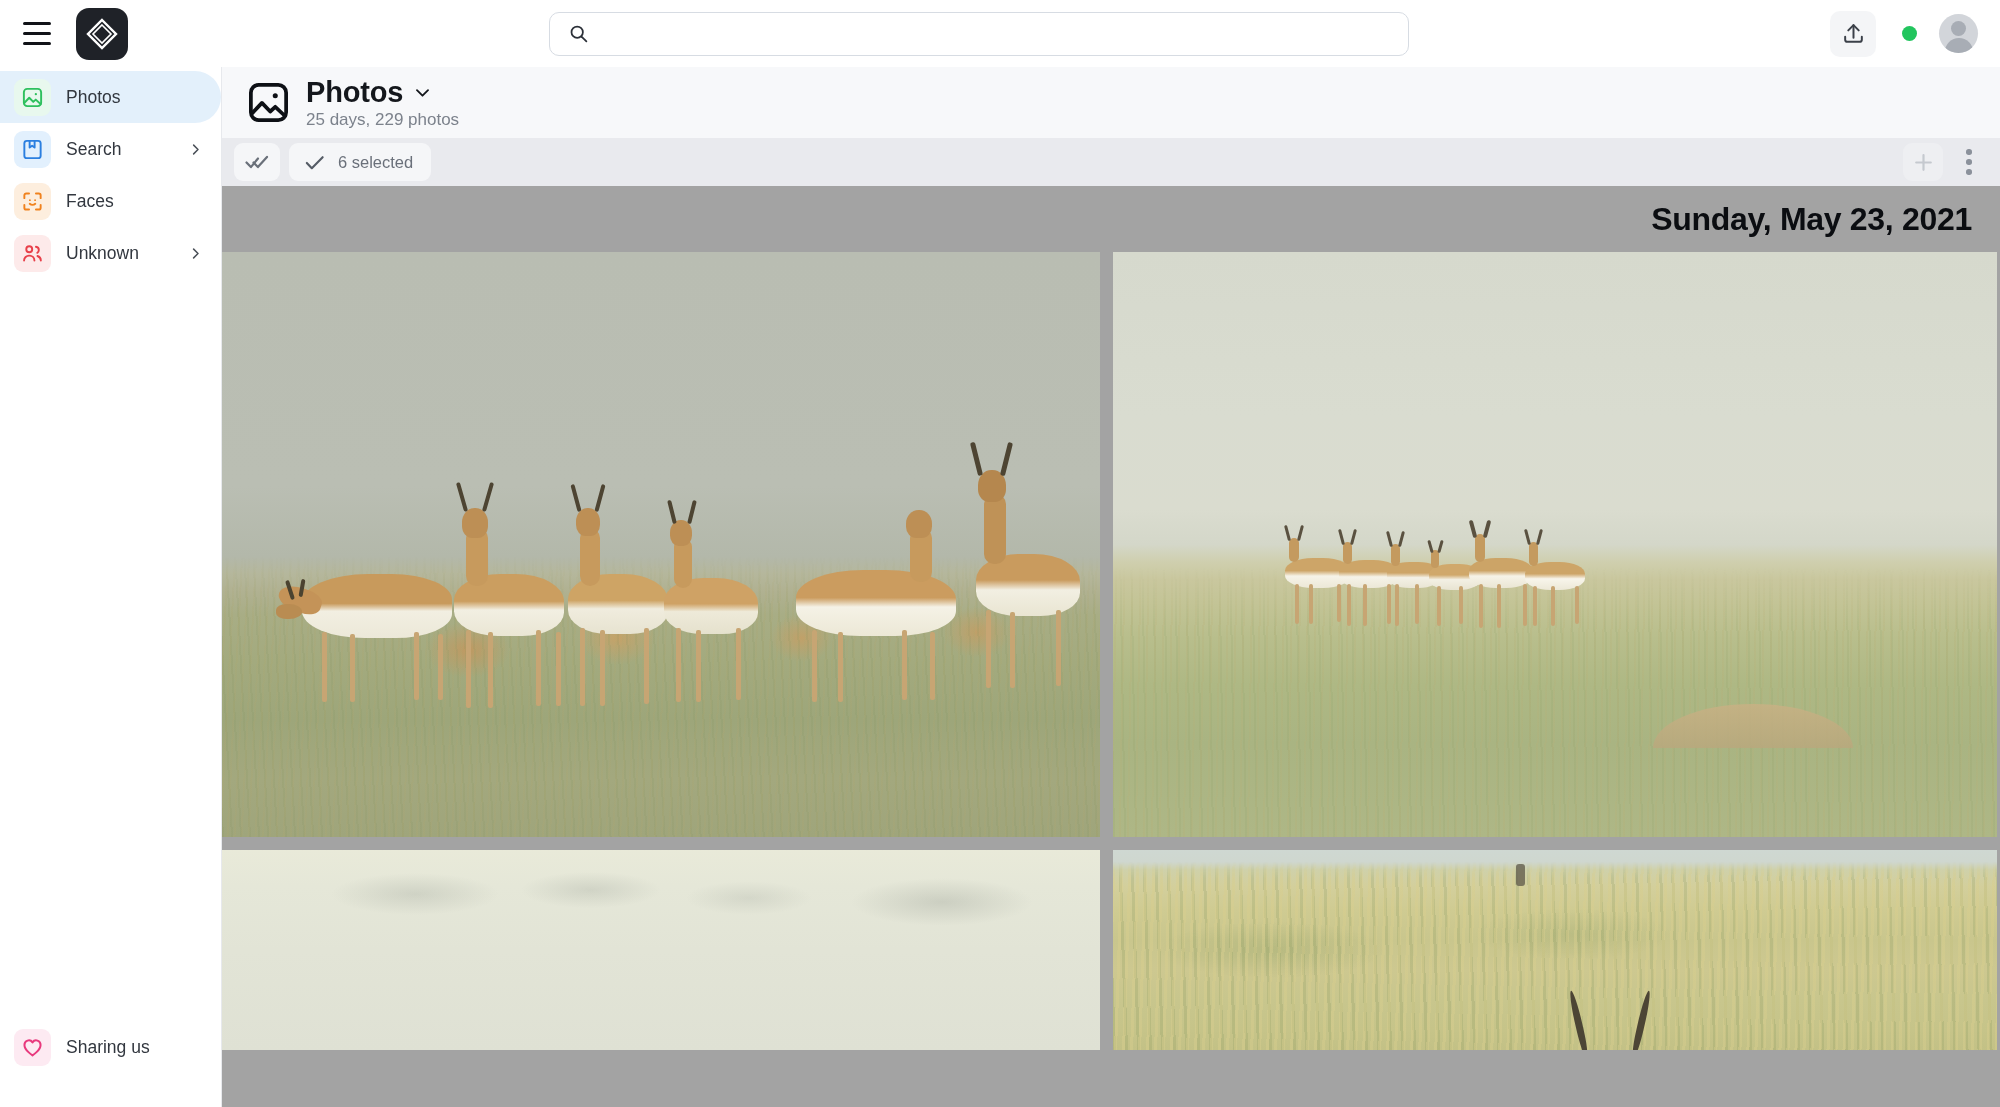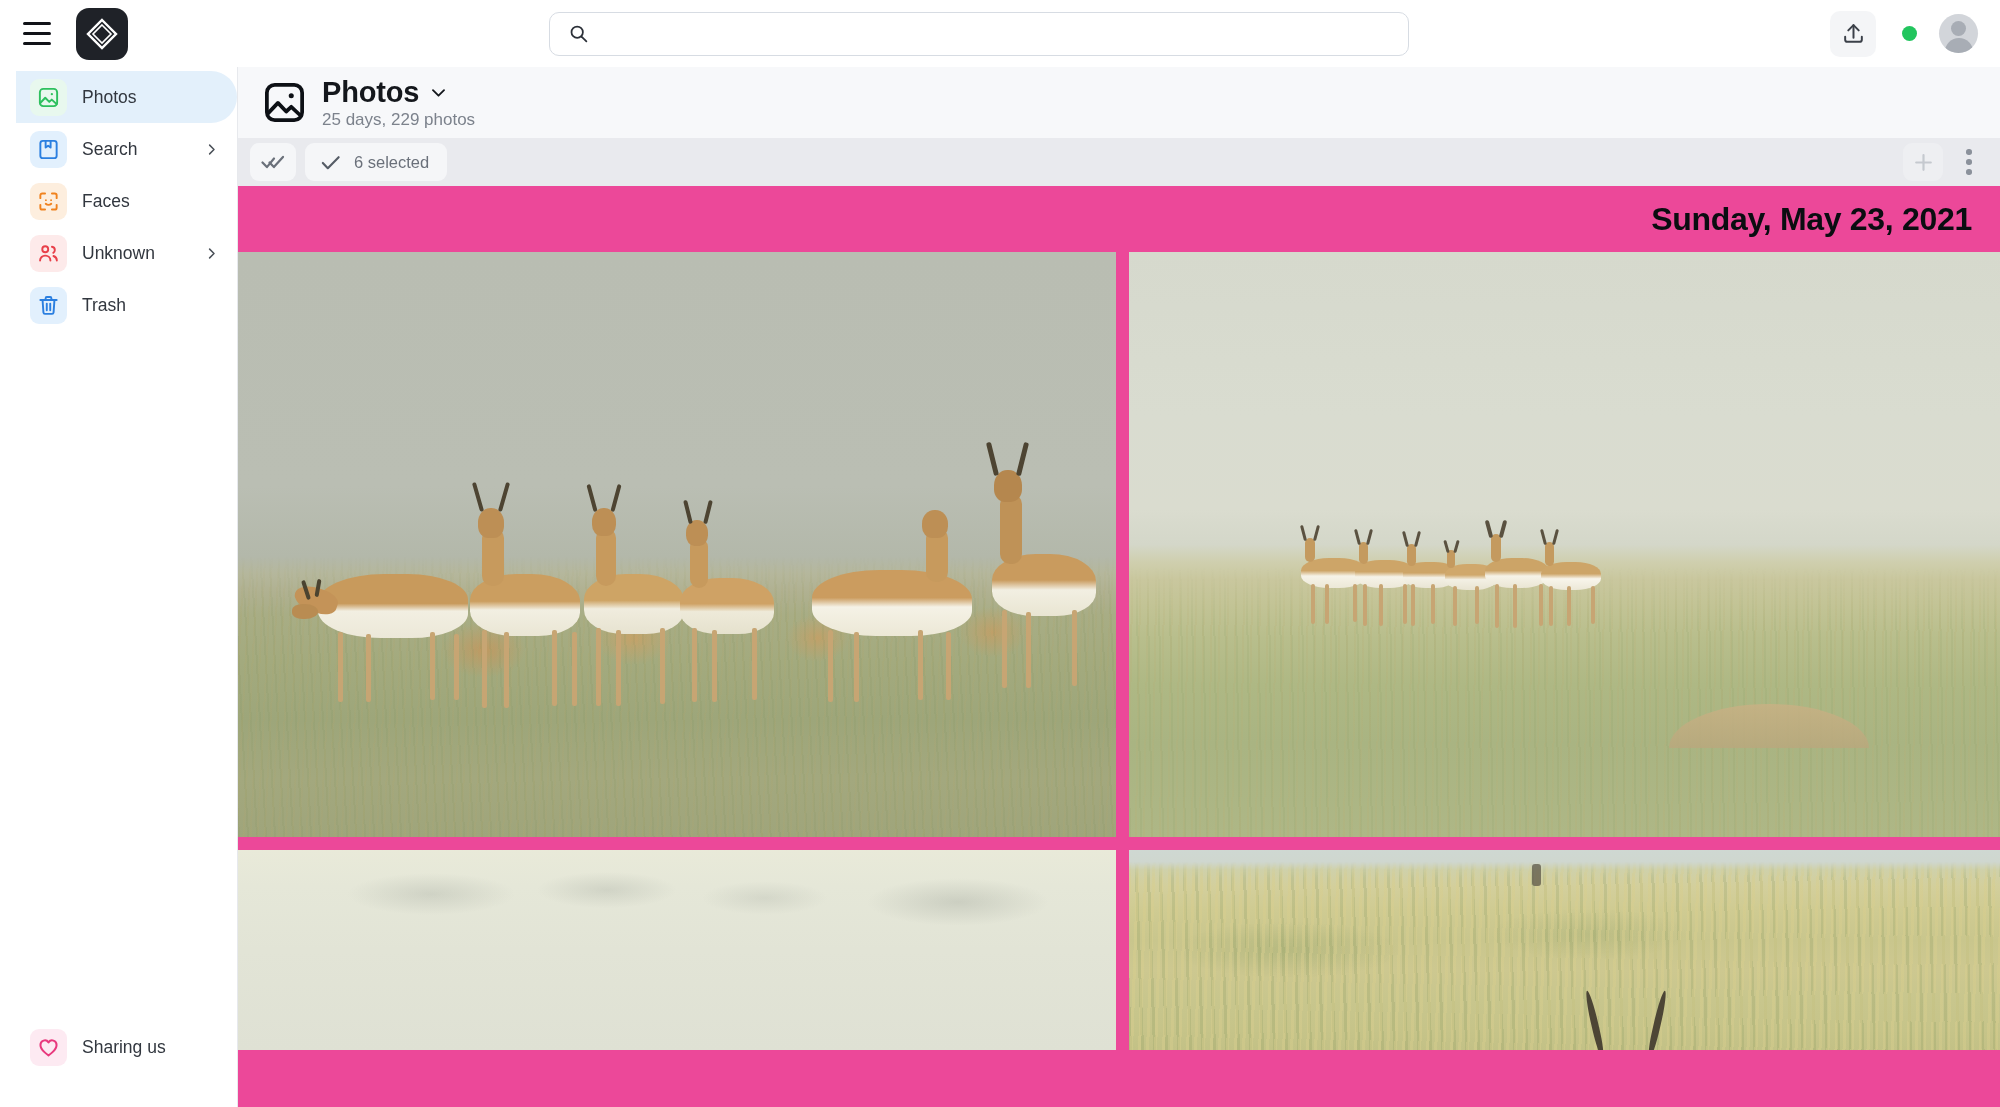--- a/index.html
+++ b/index.html
@@ -58,21 +58,21 @@
   .status-dot { width: 15px; height: 15px; border-radius: 50%; background: #22c55e; margin: 0 22px 0 26px; }
   .avatar {
     width: 39px; height: 39px; border-radius: 50%;
     background: #d2d5da; overflow: hidden; position: relative; cursor: pointer;
     flex: 0 0 39px;
   }
   .avatar .head { position: absolute; width: 15px; height: 15px; border-radius: 50%; background: #a8adb5; left: 12px; top: 7px; }
   .avatar .body { position: absolute; width: 28px; height: 18px; border-radius: 14px 14px 0 0; background: #a8adb5; left: 5.5px; top: 24px; }
 
   
-  .body-row { flex: 1; display: flex; min-height: 0; padding-left: 16px; }
+  .body-row { flex: 1; display: flex; min-height: 0; }
 
   
   .sidebar {
     width: 222px; flex: 0 0 222px;
     background: #ffffff;
     border-right: 1px solid #e7e9ed;
     display: flex; flex-direction: column;
     padding-top: 4px;
     position: relative; z-index: 20;
   }
@@ -129,21 +129,21 @@
     display: flex; align-items: center; justify-content: center; cursor: pointer;
   }
   .tb-dots {
     width: 34px; height: 38px;
     display: flex; flex-direction: column; align-items: center; justify-content: center; gap: 4.5px;
     cursor: pointer;
   }
   .tb-dots i { width: 5.5px; height: 5.5px; border-radius: 50%; background: #8b919b; display: block; }
 
   
-  .photo-area { flex: 1; position: relative; overflow: hidden; background: #ec4899; }
+  .photo-area { flex: 1; position: relative; overflow: hidden; background: #a3a3a3; }
   .date-head {
     height: 66px; display: flex; align-items: center; justify-content: flex-end;
     padding-right: 28px;
     font-size: 32px; font-weight: bold; color: #0b0d11; letter-spacing: -0.3px;
   }
   .photo-grid { display: flex; flex-direction: column; gap: 13px; padding: 0 0 0 0; }
   .photo-row { display: flex; gap: 13px; padding-left: 0; }
   .tile { position: relative; overflow: hidden; background: #cdd2c8; cursor: pointer; flex: 0 0 auto; }
 
   
@@ -318,31 +318,20 @@
             </svg>
           </span>
           <span class="nav-label">Unknown</span>
           <span class="nav-chev">
             <svg width="15" height="15" viewBox="0 0 24 24" fill="none" stroke="#4a5058" stroke-width="2.4" stroke-linecap="round" stroke-linejoin="round">
                 <path d="M9 5l7 7-7 7"></path>
               </svg>
           </span>
         </div>
 
-        <div class="nav-item">
-          <span class="nav-ico" style="background:#e2f0fd">
-            <svg width="23" height="23" viewBox="0 0 24 24" fill="none" stroke="#2b7fe0" stroke-width="2" stroke-linecap="round" stroke-linejoin="round">
-              <path d="M3.5 6.2h17"></path>
-              <path d="M9 6.2V4.4a1.2 1.2 0 0 1 1.2-1.2h3.6a1.2 1.2 0 0 1 1.2 1.2v1.8"></path>
-              <path d="M5.8 6.2l.9 13a1.6 1.6 0 0 0 1.6 1.5h7.4a1.6 1.6 0 0 0 1.6-1.5l.9-13"></path>
-              <path d="M10.2 10v7M13.8 10v7"></path>
-            </svg>
-          </span>
-          <span class="nav-label">Trash</span>
-        </div>
 
       </div>
 
       <div class="sidebar-spacer"></div>
 
       <div class="support-item">
         <span class="nav-ico" style="background:#fdeaf2">
           <svg width="23" height="23" viewBox="0 0 24 24" fill="none" stroke="#e8397d" stroke-width="2.1" stroke-linecap="round" stroke-linejoin="round">
             <path d="M12 20.2S3.6 14.9 3.6 9.3A4.6 4.6 0 0 1 12 6.6a4.6 4.6 0 0 1 8.4 2.7c0 5.6-8.4 10.9-8.4 10.9z"></path>
           </svg>

